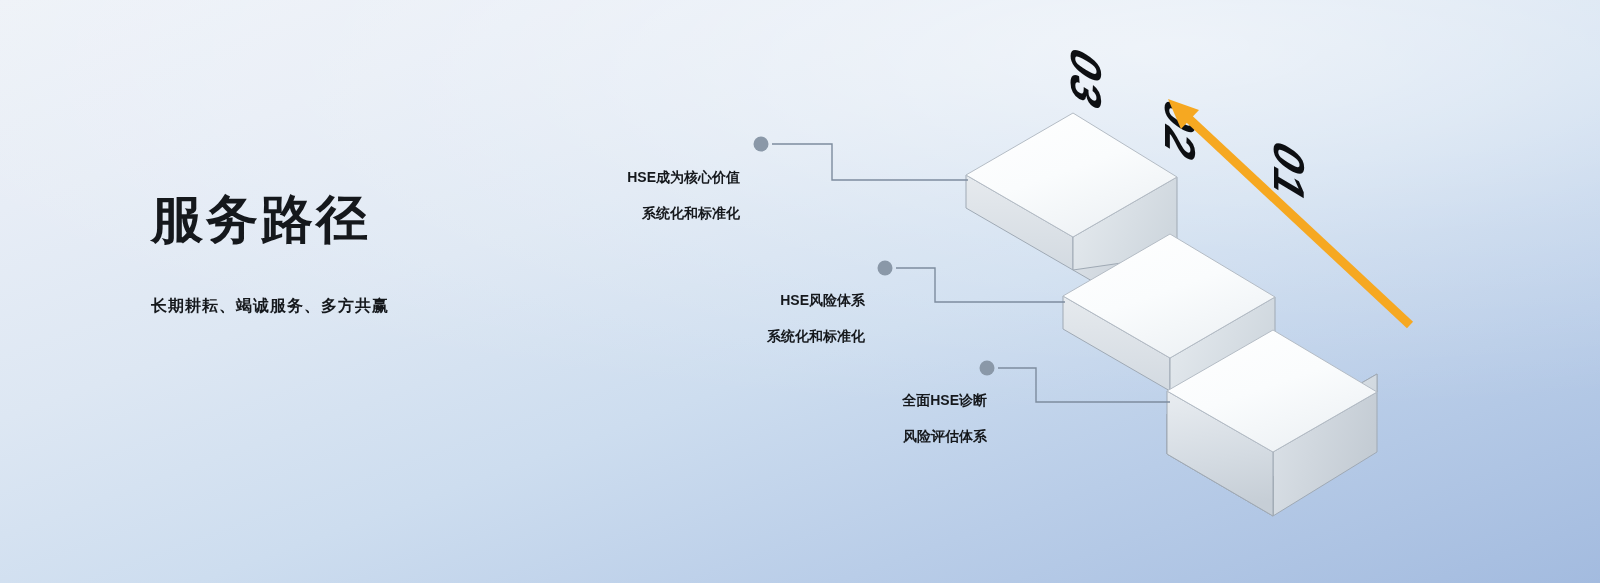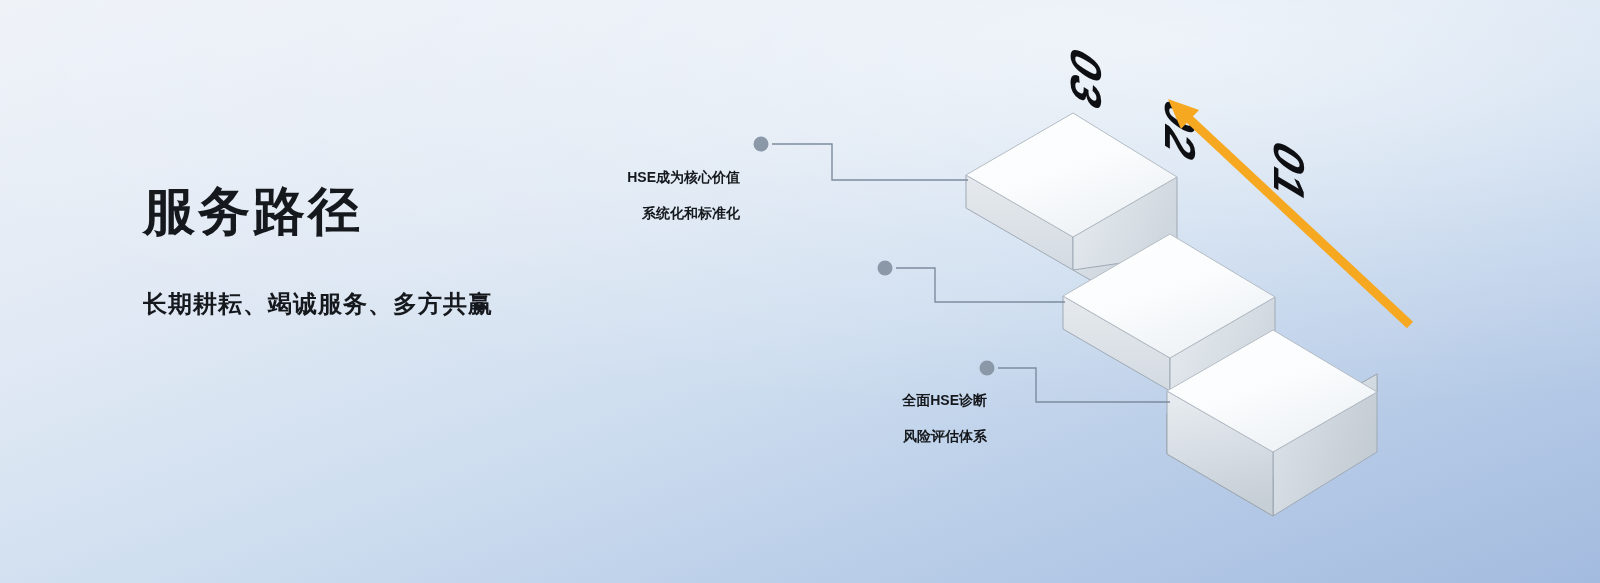--- a/index.html
+++ b/index.html
@@ -40,27 +40,27 @@
     left: 143px;
     top: 182px;
     z-index: 4;
   }
   .page-title {
     font-size: 52px;
     font-weight: 700;
     color: #15181c;
     letter-spacing: 3px;
     line-height: 1.15;
-    margin: 0;
+    margin: 8px;
     white-space: nowrap;
   }
   .page-subtitle {
-    margin: 0;
+    margin: 8px;
     margin-top: 46px;
-    font-size: 24px;
+    font-size: 16px;
     font-weight: 700;
     color: #15181c;
     letter-spacing: 1px;
     white-space: nowrap;
   }
   .step-labels {
     position: absolute;
     inset: 0;
     z-index: 5;
     pointer-events: none;
@@ -187,20 +187,24 @@
     <path d="M1168,99 L1199,110 L1181,129 Z" fill="#F6A821"></path>
   </svg>
 
   <div class="step-labels">
 
     <div class="step-label" id="label-3">
       <span class="ln1">HSE成为核心价值</span>
       <span class="ln2">系统化和标准化</span>
     </div>
 
+    <div class="step-label" id="label-2">
+      <span class="ln1">HSE风险体系</span>
+      <span class="ln2">系统化和标准化</span>
+    </div>
 
     <div class="step-label" id="label-1">
       <span class="ln1">全面HSE诊断</span>
       <span class="ln2">风险评估体系</span>
     </div>
 
   </div>
 
 </div>
 

